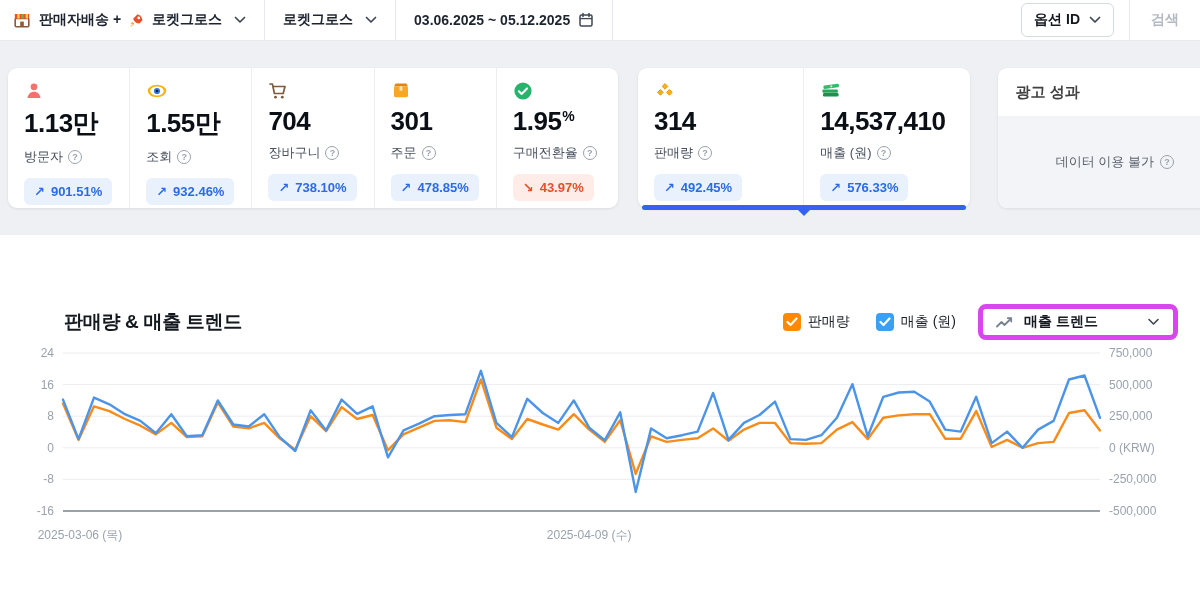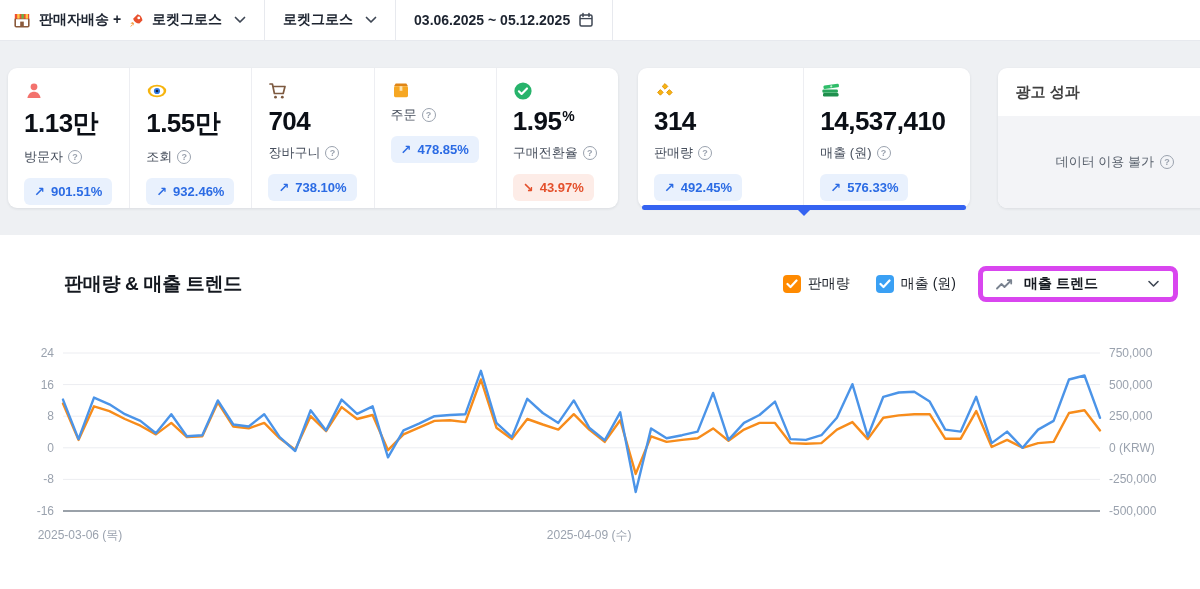--- a/index.html
+++ b/index.html
@@ -44,21 +44,21 @@
   .sel-underline::after { content:""; position:absolute; left:50%; top:5px; transform:translateX(-50%);
                           border:6px solid transparent; border-top:6px solid #3563f1; border-bottom:none; }
   
   .ad-card { width:246px; margin-left:28px; display:flex; flex-direction:column; overflow:hidden; }
   .ad-head { display:flex; align-items:center; justify-content:space-between; padding:15px 18px 14px 18px; cursor:pointer; }
   .ad-title { font-size:15px; font-weight:800; color:#404040; }
   .ad-body { flex:1; background:#f3f4f7; display:flex; align-items:center; justify-content:center; gap:6px;
              font-size:13px; color:#59616d; }
   
   .chart-panel { position:absolute; top:235px; left:0; right:0; bottom:0; background:#fff; }
-  .chart-head { display:flex; align-items:center; padding:31px 22px 0 64px; }
+  .chart-head { display:flex; align-items:center; padding:31px 22px 0 64px;margin-top:38px; }
   .chart-title { font-size:19px; font-weight:800; color:#14181f; margin-right:auto; letter-spacing:-0.3px; }
   .legend-item { display:flex; align-items:center; gap:7px; margin-left:26px; font-size:14px; color:#1a1f27; cursor:pointer; }
   .cb { width:18px; height:18px; border-radius:4px; display:inline-flex; align-items:center; justify-content:center; }
   .trend-select { margin-left:22px; width:200px; height:36px; border:5px solid #d946ef; border-radius:8px;
                   display:flex; align-items:center; gap:10px; padding:0 13px; font-size:14px; font-weight:700;
                   color:#14181f; cursor:pointer; background:#fff; }
   .trend-select .lbl { margin-right:auto; }
   #trend-svg { position:absolute; top:105px; left:0; }
   .tick { font-size:12px; fill:#9aa2ae; }
 </style>
@@ -104,20 +104,33 @@
   <div class="tb-sec">
     <span>03.06.2025 ~ 05.12.2025</span>
     <span class="icon">
       <svg width="16" height="16" viewBox="0 0 16 16">
           <rect x="2" y="3" width="12" height="11" rx="1.5" fill="none" stroke="#3f4754" stroke-width="1.5"></rect>
           <path d="M5 1.4v3.2M11 1.4v3.2" stroke="#3f4754" stroke-width="1.5" stroke-linecap="round"></path>
           <path d="M2 6.6h12" stroke="#3f4754" stroke-width="1.3"></path>
         </svg>
     </span>
   </div>
+  <div class="tb-right">
+    <div class="option-box">
+      <span>옵션 ID</span>
+      <span class="icon">
+        <svg width="12" height="8" viewBox="0 0 12 8">
+            <path d="M1.5 1.5L6 6l4.5-4.5" fill="none" stroke="#3f4754" stroke-width="1.7" stroke-linecap="round" stroke-linejoin="round"></path>
+          </svg>
+      </span>
+    </div>
+    <div class="search-btn">
+      <span>검색</span>
+    </div>
+  </div>
 </div>
 
 <div class="kpi-row">
   <div class="card kpi-group g-main" id="kpi-group-main">
       <div class="kpi-cell"><span class="icon kpi-icon"><svg width="20" height="20" viewBox="0 0 20 20">
             <circle cx="10" cy="5.8" r="3.4" fill="#f3726d"></circle>
             <path d="M3.4 17c.8-4.2 3.4-6.2 6.6-6.2s5.8 2 6.6 6.2z" fill="#f3726d"></path>
           </svg></span><div class="kpi-value">1.13만</div><div class="kpi-label">
           <span>방문자</span>
           <span class="help">?</span>
@@ -136,21 +149,21 @@
             <circle cx="7.5" cy="16.2" r="1.4" fill="#7d5a40" stroke="none"></circle>
             <circle cx="14.3" cy="16.2" r="1.4" fill="#7d5a40" stroke="none"></circle>
           </svg></span><div class="kpi-value">704</div><div class="kpi-label">
           <span>장바구니</span>
           <span class="help">?</span>
         </div><div class="kpi-badge badge-up"><span class="badge-arrow">↗</span>738.10%</div></div>
       <div class="kpi-cell"><span class="icon kpi-icon"><svg width="20" height="20" viewBox="0 0 20 20">
             <path d="M3 5.2h14L15.3 2.4H4.7z" fill="#e08516"></path>
             <rect x="3" y="5.2" width="14" height="11" rx="1.4" fill="#f6a723"></rect>
             <rect x="8.6" y="5.2" width="2.8" height="4.6" fill="#fde3b0"></rect>
-          </svg></span><div class="kpi-label">
+          </svg></span><div class="kpi-value">301</div><div class="kpi-label">
           <span>주문</span>
           <span class="help">?</span>
         </div><div class="kpi-badge badge-up"><span class="badge-arrow">↗</span>478.85%</div></div>
       <div class="kpi-cell"><span class="icon kpi-icon"><svg width="20" height="20" viewBox="0 0 20 20">
             <circle cx="10" cy="10" r="8.6" fill="#27b36b"></circle>
             <path d="M5.9 10.3l2.7 2.7 5.4-5.6" stroke="#fff" stroke-width="2.1" fill="none" stroke-linecap="round" stroke-linejoin="round"></path>
           </svg></span><div class="kpi-value">1.95<span class="kpi-suffix">%</span></div><div class="kpi-label">
           <span>구매전환율</span>
           <span class="help">?</span>
         </div><div class="kpi-badge badge-down"><span class="badge-arrow">↘</span>43.97%</div></div>

